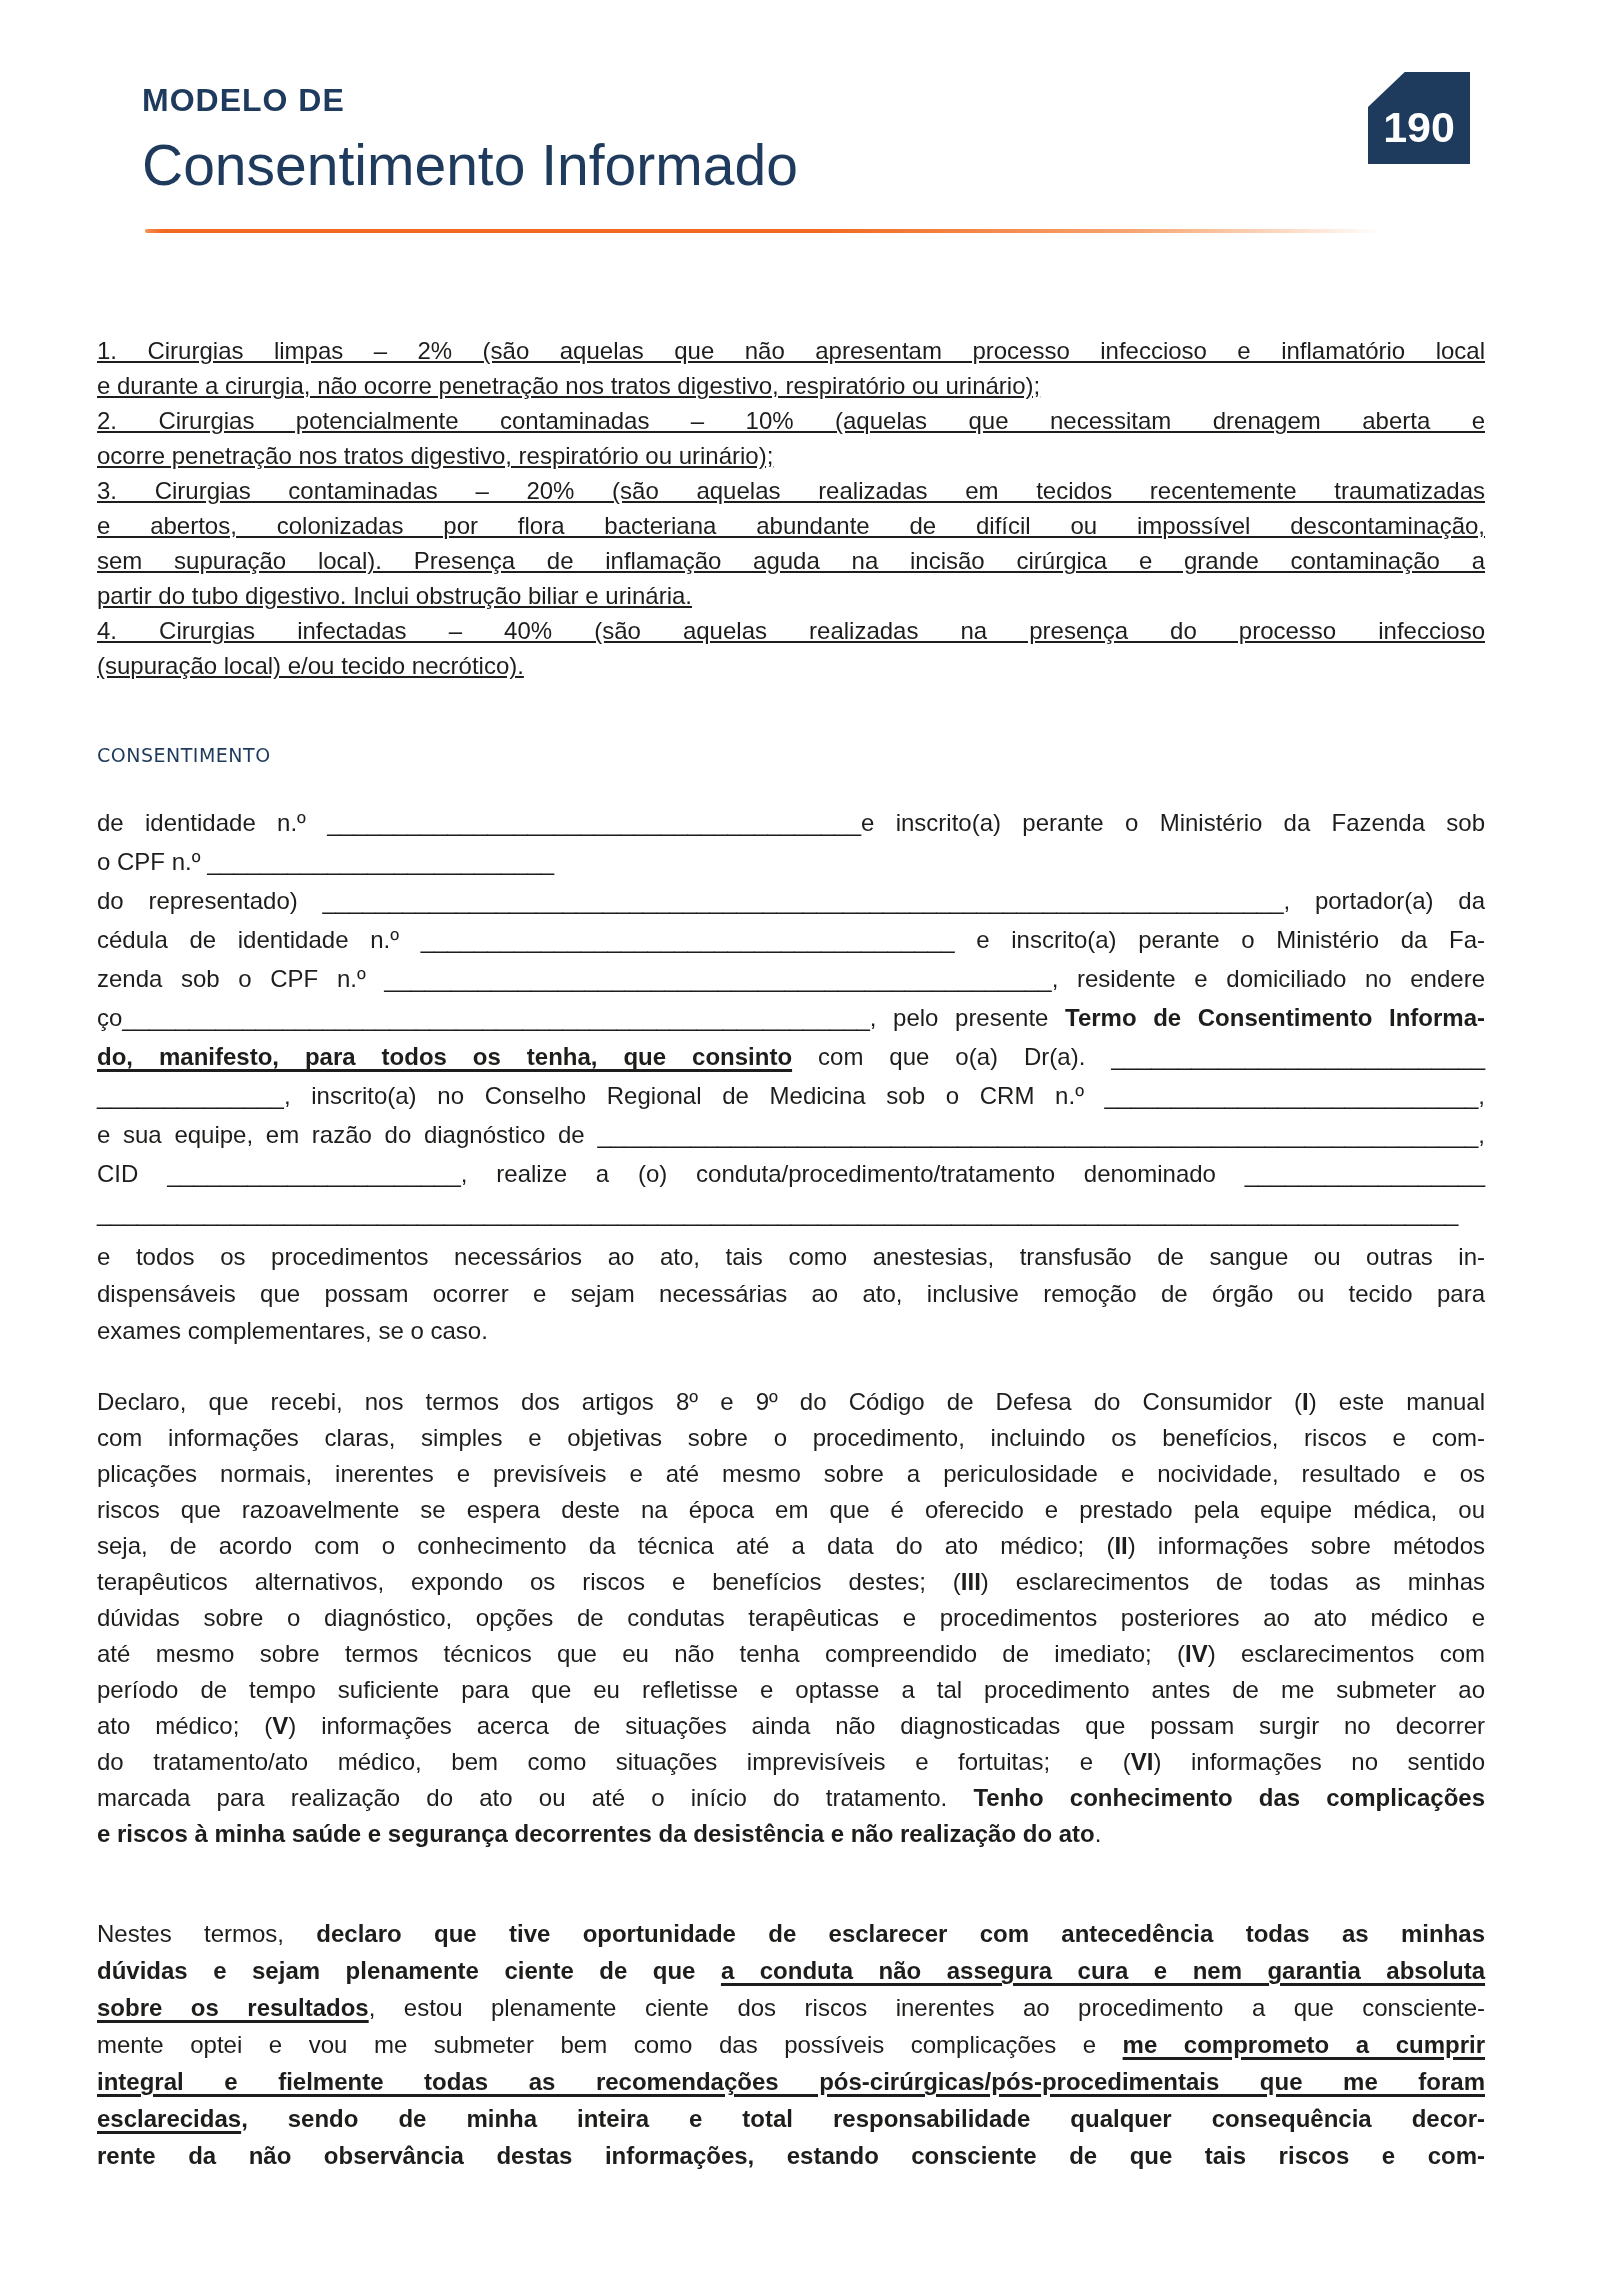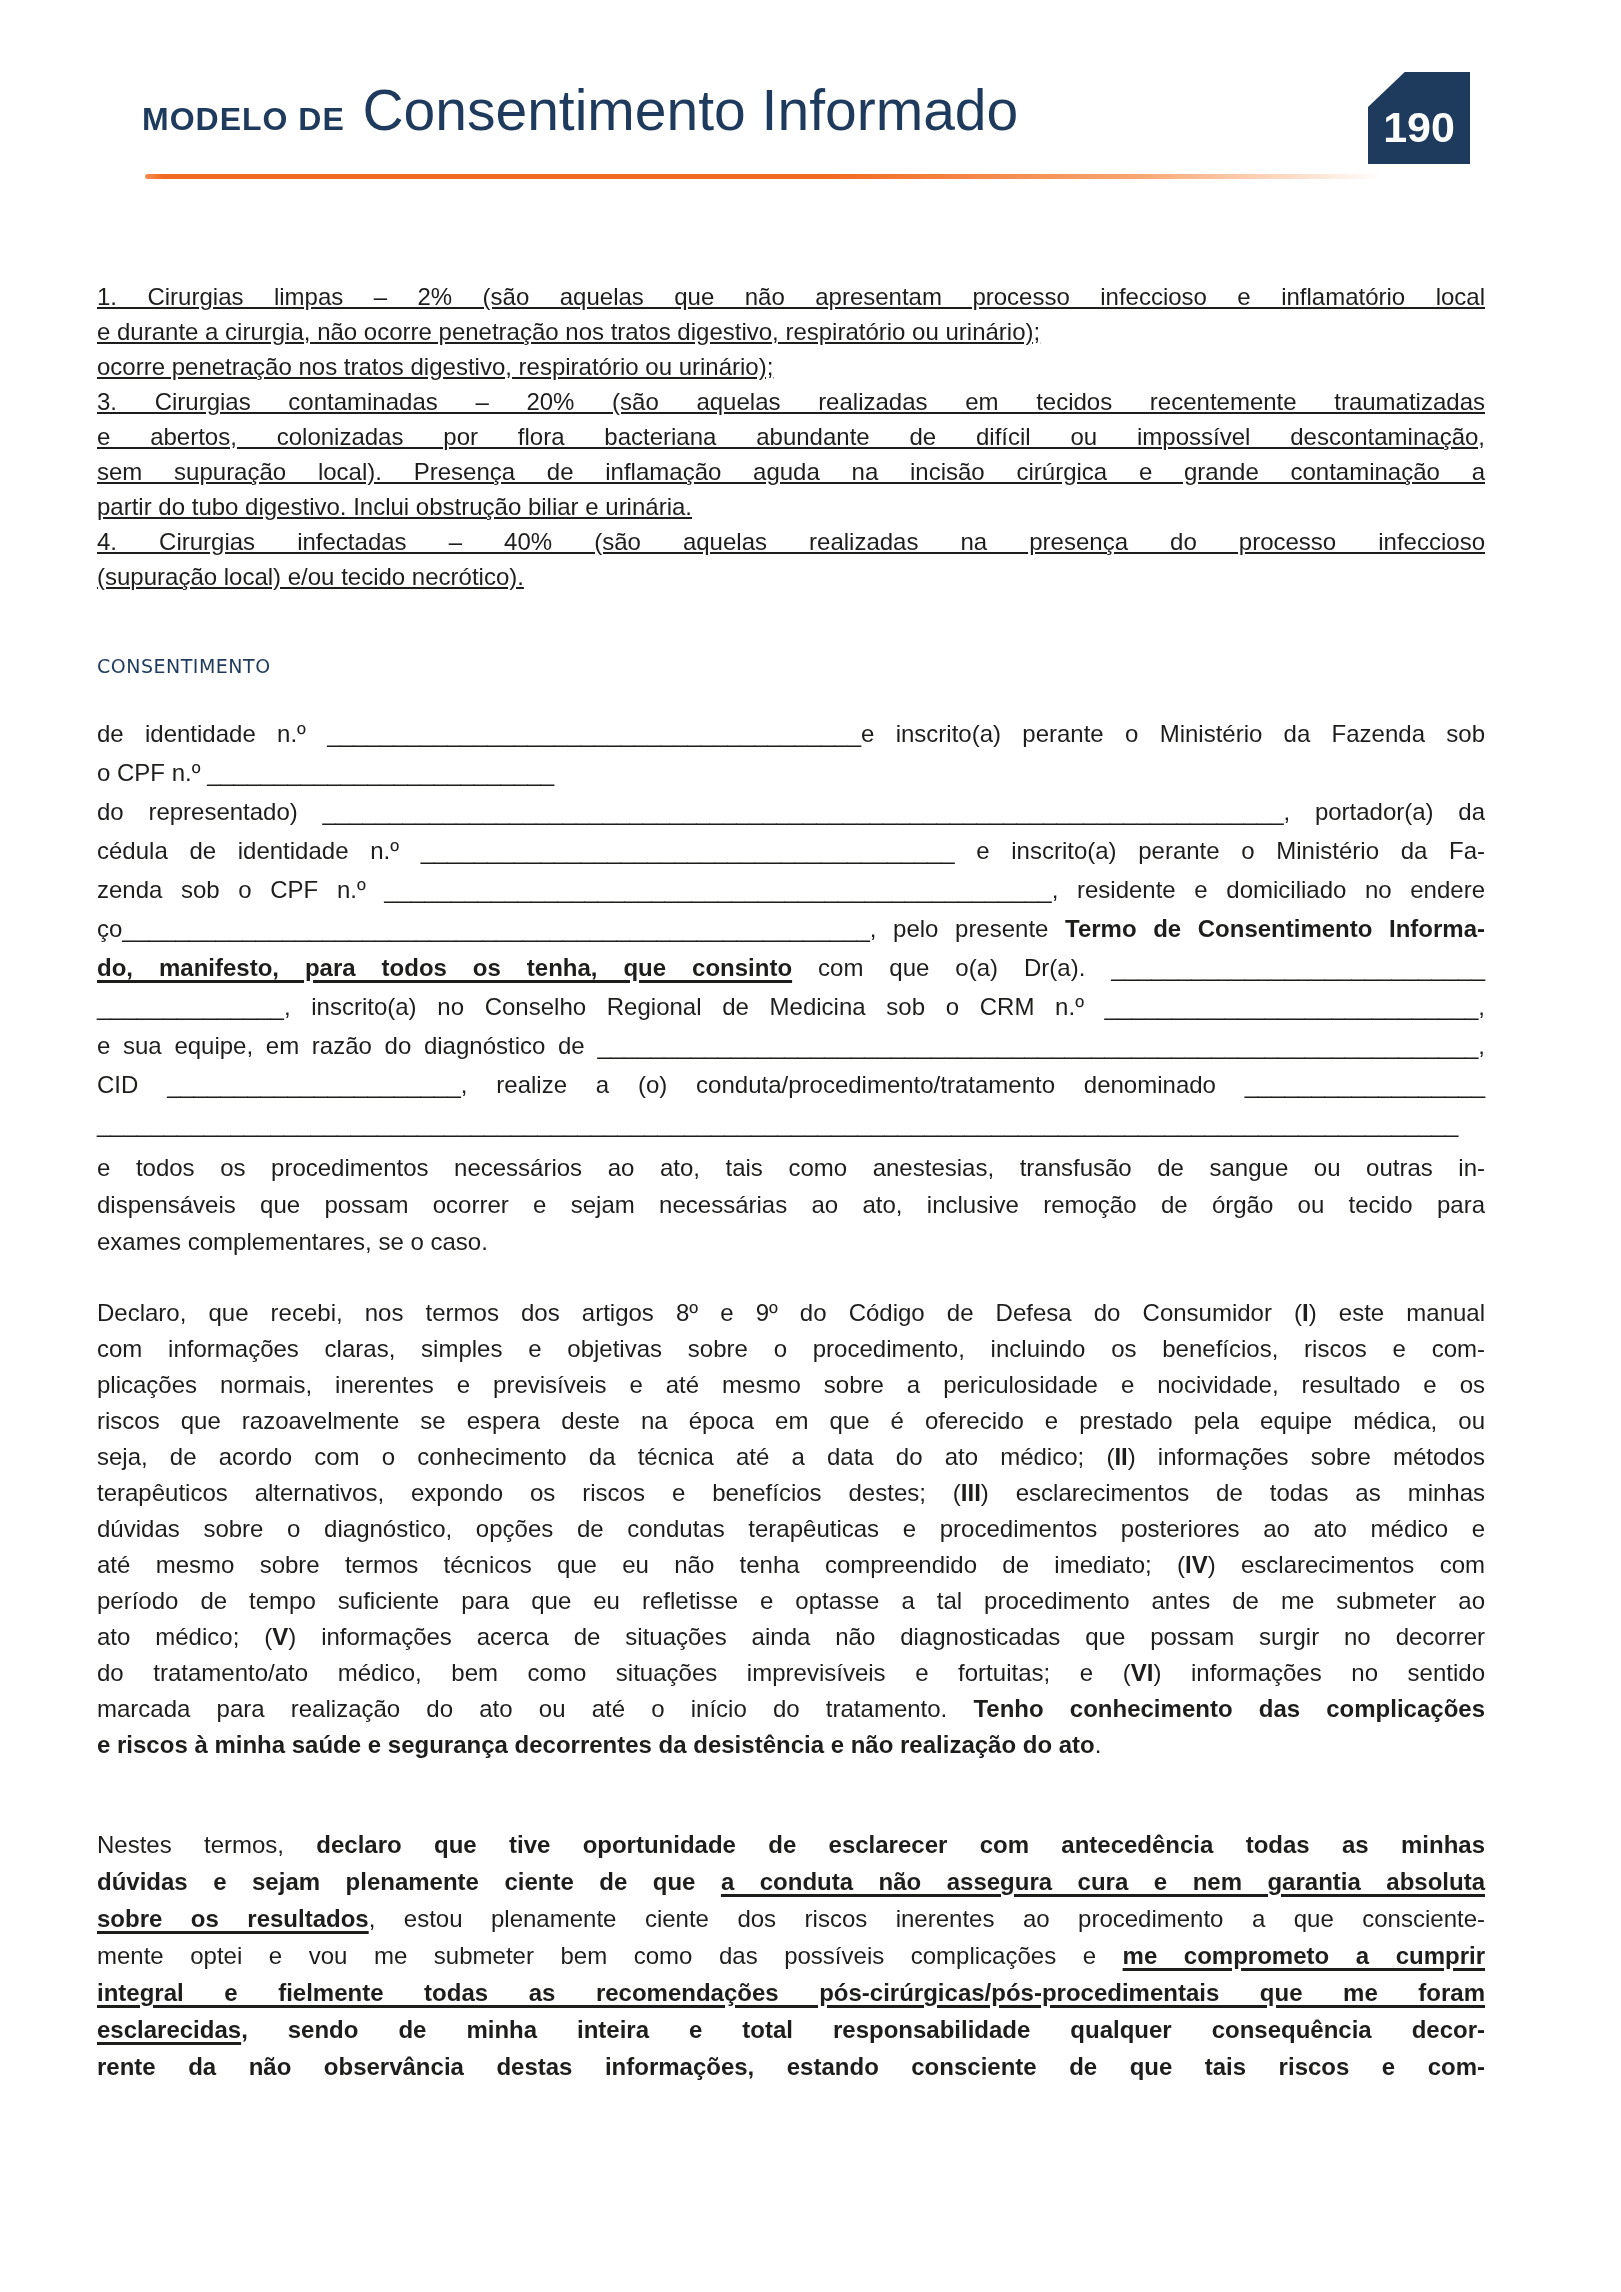--- a/index.html
+++ b/index.html
@@ -6,21 +6,21 @@
   * { margin:0; padding:0; box-sizing:border-box; }
   html, body { background:#ffffff; }
   body {
     width:1621px; height:2293px; position:relative; overflow:hidden;
     font-family:"Liberation Sans", sans-serif;
     color:var(--text, #1d1d1b);
   }
   .page { padding-left:97px; padding-right:136px; }
 
   
-  .header-row { display:flex; align-items:baseline; gap:17.6px; margin:82px 0 0 45px; }
+  .header-row { display:flex; align-items:baseline; gap:17.6px; margin:82px 0 0 45px;flex-direction:column; }
   .kicker {
     color:var(--navy, #1e3a5c); font-weight:700; font-size:32px;
     letter-spacing:1px; white-space:nowrap;
   }
   .title {
     color:var(--navy, #1e3a5c); font-size:57px; line-height:57px; font-weight:400;
     white-space:nowrap;
   }
   .badge {
     position:absolute; top:72px; right:151px; width:102px; height:92px;
@@ -72,20 +72,21 @@
   <div class="header-row">
     <span class="kicker">MODELO DE</span>
     <span class="title">Consentimento Informado</span>
   </div>
 
   <div class="rule"></div>
 
   <div class="intro body-lines">
       <div class="line flush"><span>1. Cirurgias limpas – 2% (são aquelas que não apresentam processo infeccioso e inflamatório local</span></div>
       <div class="line"><span>e durante a cirurgia, não ocorre penetração nos tratos digestivo, respiratório ou urinário);</span></div>
+      <div class="line flush"><span>2. Cirurgias potencialmente contaminadas – 10% (aquelas que necessitam drenagem aberta e</span></div>
       <div class="line"><span>ocorre penetração nos tratos digestivo, respiratório ou urinário);</span></div>
       <div class="line flush"><span>3. Cirurgias contaminadas – 20% (são aquelas realizadas em tecidos recentemente traumatizadas</span></div>
       <div class="line flush"><span>e abertos, colonizadas por flora bacteriana abundante de difícil ou impossível descontaminação,</span></div>
       <div class="line flush"><span>sem supuração local). Presença de inflamação aguda na incisão cirúrgica e grande contaminação a</span></div>
       <div class="line"><span>partir do tubo digestivo. Inclui obstrução biliar e urinária.</span></div>
       <div class="line flush"><span>4. Cirurgias infectadas – 40% (são aquelas realizadas na presença do processo infeccioso</span></div>
       <div class="line"><span>(supuração local) e/ou tecido necrótico).</span></div>
     </div>
 
   <h2 class="heading">CONSENTIMENTO</h2>

